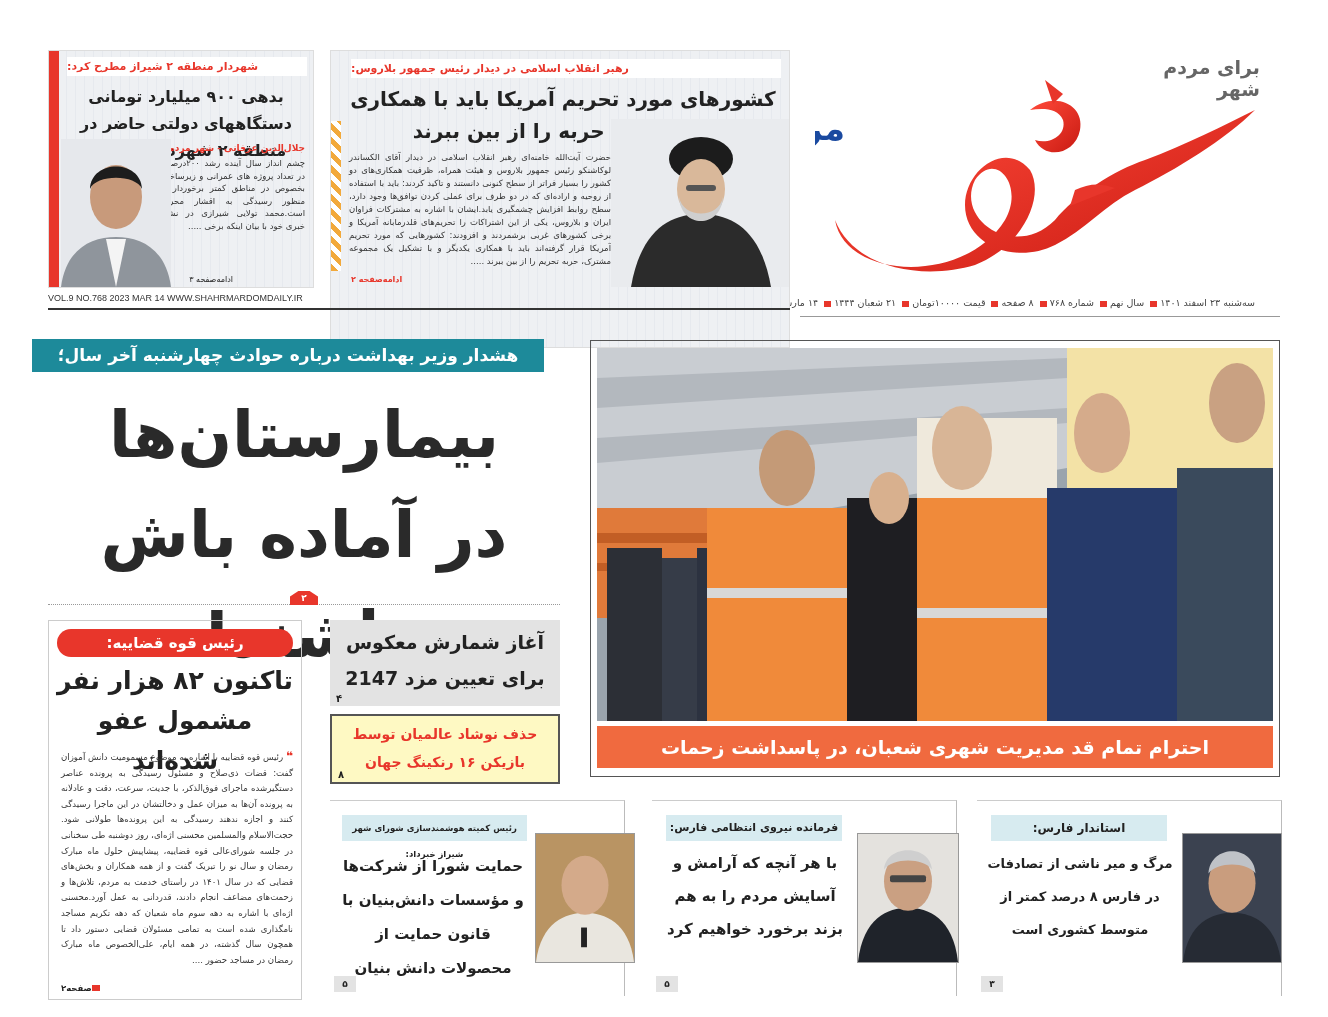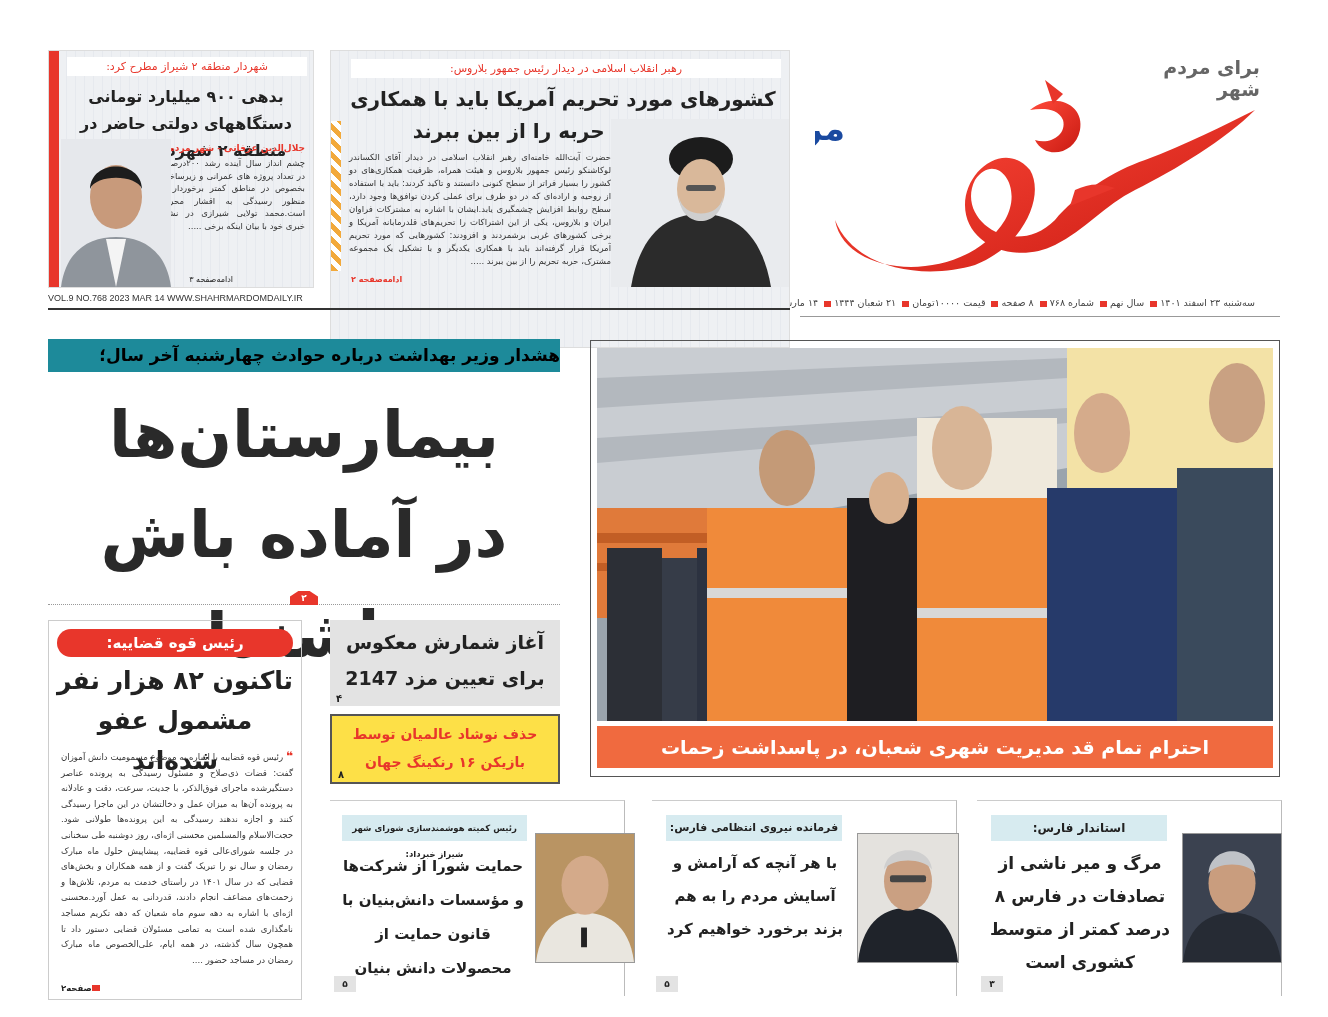--- a/index.html
+++ b/index.html
@@ -10,21 +10,21 @@
   
   .tagline { left: 1120px; top: 56px; width: 140px; font-size: 19px; font-weight: bold; color: #666; text-align: right; }
   .logo-wrap { left: 815px; top: 70px; width: 450px; height: 220px; }
   .logo-svg { width: 100%; height: 100%; }
   .issue-line { left: 800px; top: 297px; width: 455px; font-size: 9.5px; color: #444; text-align: right; white-space: nowrap; }
   .issue-line .sep { display: inline-block; width: 7px; height: 6px; background: #e8362b; margin: 0 3px; vertical-align: middle; }
 
   
   .box-top-center { left: 330px; top: 50px; width: 460px; height: 298px; background: repeating-linear-gradient(90deg,#eef0f3 0 8px,#e6e9ee 8px 9px); border: 1px solid #ddd; }
   .box-top-center .stripe { position: absolute; left: 0; top: 70px; width: 10px; height: 150px; background: repeating-linear-gradient(45deg,#f2a93b 0 5px,#ffffff 5px 10px); }
-  .kicker-red { color: #e8362b; font-size: 11px; font-weight: normal; background: #fff; text-align: center; padding: 3px 0; }
+  .kicker-red { color: #e8362b; font-size: 11px; font-weight: bold; background: #fff; text-align: left; padding: 3px 0; }
   .box-top-center .kicker-red { position: absolute; left: 20px; top: 8px; width: 430px; }
   .box-top-center .headline { position: absolute; left: 12px; top: 32px; width: 440px; font-size: 20px; font-weight: bold; line-height: 32px; color: #222; text-align: center; }
   .box-top-center .body { position: absolute; left: 18px; top: 100px; width: 262px; font-size: 8.5px; line-height: 13px; color: #333; text-align: justify; }
   .box-top-center .more { position: absolute; left: 20px; top: 224px; color: #e8362b; font-size: 8px; font-weight: bold; }
   .leader-photo { position: absolute; left: 280px; top: 68px; width: 178px; height: 168px; }
 
   
   .box-top-left { left: 48px; top: 50px; width: 266px; height: 238px; background: repeating-linear-gradient(90deg,#eef0f3 0 8px,#e6e9ee 8px 9px); border: 1px solid #ddd; }
   .box-top-left .leftbar { position: absolute; left: 0; top: 0; width: 10px; height: 100%; background: #e8362b; }
   .box-top-left .kicker-red { position: absolute; left: 18px; top: 6px; width: 240px; }
@@ -32,58 +32,58 @@
   .box-top-left .byline { position: absolute; right: 8px; top: 92px; width: 145px; font-size: 9px; color: #e8362b; font-weight: bold; text-align: right; }
   .box-top-left .body { position: absolute; right: 8px; top: 106px; width: 145px; font-size: 8.5px; line-height: 12.5px; color: #333; text-align: justify; }
   .box-top-left .more { position: absolute; right: 80px; top: 224px; font-size: 8px; font-weight: normal; color: #222; }
   .official-photo { position: absolute; left: 12px; top: 88px; width: 110px; height: 148px; }
 
   .vol-line { left: 48px; top: 293px; width: 270px; direction: ltr; text-align: left; font-family: "Liberation Sans", sans-serif; font-size: 9px; color: #333; white-space: nowrap; }
   .rule-top { left: 48px; top: 308px; width: 742px; height: 2px; background: #333; }
   .rule-top-right { left: 800px; top: 316px; width: 480px; height: 1px; background: #999; }
 
   
-  .teal-kicker { left: 48px; top: 339px; width: 512px; height: 33px; background: #1d8a9a; color: #000000; font-size: 17px; font-weight: bold; line-height: 33px; text-align: right; }
+  .teal-kicker { left: 32px; top: 339px; width: 512px; height: 33px; background: #1d8a9a; color: #ffffff; font-size: 17px; font-weight: bold; line-height: 33px; text-align: center; }
   .main-headline { left: 48px; top: 385px; width: 512px; font-size: 64px; font-weight: bold; line-height: 100px; color: #2a2a2a; text-align: center; letter-spacing: -1px; }
   .dotted-rule { left: 48px; top: 604px; width: 512px; border-top: 1px dotted #999; }
   .page-marker { left: 290px; top: 591px; width: 28px; height: 14px; background: #e8362b; color: #fff; font-size: 9px; font-weight: bold; text-align: center; line-height: 14px; clip-path: polygon(0 40%, 30% 0, 70% 0, 100% 40%, 100% 100%, 0 100%); }
 
   
   .box-judiciary { left: 48px; top: 620px; width: 254px; height: 380px; border: 1px solid #ccc; }
   .red-kicker-bar { position: absolute; left: 8px; top: 8px; width: 236px; height: 28px; background: #e8362b; color: #fff; font-size: 15px; font-weight: bold; text-align: center; line-height: 28px; border-radius: 14px; }
   .box-judiciary .headline { position: absolute; left: 6px; top: 40px; width: 240px; font-size: 25px; font-weight: bold; line-height: 40px; text-align: center; color: #222; }
   .box-judiciary .body { position: absolute; left: 12px; top: 128px; width: 232px; font-size: 8.6px; line-height: 15.6px; color: #333; text-align: justify; }
   .box-judiciary .quote { color: #e8362b; font-weight: bold; font-size: 12px; }
   .box-judiciary .more { position: absolute; left: 12px; top: 362px; font-size: 8.5px; font-weight: bold; color: #222; }
   .box-judiciary .more .dot { display: inline-block; width: 8px; height: 6px; background: #e8362b; margin-right: 4px; }
 
   
   .box-wage { left: 330px; top: 620px; width: 230px; height: 86px; background: #e3e3e3; }
   .box-wage .headline { position: absolute; left: 4px; top: 4px; width: 222px; font-size: 19px; font-weight: bold; line-height: 36px; text-align: center; color: #222; }
   .pg-num { position: absolute; font-size: 10px; font-weight: bold; color: #222; }
 
   
-  .box-sport { left: 330px; top: 714px; width: 230px; height: 70px; border: 2px solid #555; background: #fde047; }
+  .box-sport { left: 330px; top: 714px; width: 230px; height: 70px; border: 2px solid #555; background: #fef9c3; }
   .box-sport .headline { position: absolute; left: 2px; top: 4px; width: 222px; font-size: 14px; font-weight: bold; line-height: 28px; text-align: center; color: #e8362b; }
 
   
   .main-photo-frame { left: 590px; top: 340px; width: 690px; height: 437px; border: 1px solid #555; }
   .main-photo { position: absolute; left: 6px; top: 7px; width: 676px; height: 373px; overflow: hidden; }
   .photo-caption { position: absolute; left: 6px; top: 385px; width: 676px; height: 42px; background: #f06a3f; color: #fff; font-size: 19px; font-weight: bold; line-height: 42px; text-align: center; }
 
   
   .bottom-box { top: 800px; height: 196px; border-right: 1px solid #bbb; border-top: 1px solid #ccc; }
   .bottom-box .kicker-blue { position: absolute; top: 14px; height: 26px; background: #d7ebf0; color: #222; font-weight: bold; text-align: center; line-height: 26px; }
   .bottom-box .headline { position: absolute; left: 8px; font-weight: bold; text-align: center; color: #222; }
   .bottom-box .thumb { position: absolute; border: 1px solid #999; overflow: hidden; }
   .bottom-box .pg-box { position: absolute; left: 4px; bottom: 4px; width: 22px; height: 16px; background: #e3e3e3; font-size: 9px; font-weight: bold; text-align: center; line-height: 16px; color: #222; }
 
   .box-b1 { left: 977px; width: 305px; text-decoration: underline; }
   .box-b1 .kicker-blue { left: 14px; width: 176px; font-size: 12px; }
-  .box-b1 .headline { top: 46px; width: 190px; font-size: 17px; line-height: 33px; }
+  .box-b1 .headline { top: 46px; width: 190px; font-size: 13px; line-height: 33px; }
   .box-b1 .thumb { left: 205px; top: 32px; width: 100px; height: 130px; }
 
   .box-b2 { left: 652px; width: 305px; }
   .box-b2 .kicker-blue { left: 14px; width: 176px; font-size: 11px; }
   .box-b2 .headline { top: 46px; width: 190px; font-size: 15px; line-height: 33px; }
   .box-b2 .thumb { left: 205px; top: 32px; width: 102px; height: 130px; }
 
   .box-b3 { left: 330px; width: 295px; }
   .box-b3 .kicker-blue { left: 12px; width: 185px; font-size: 8.5px; }
   .box-b3 .headline { top: 48px; width: 190px; font-size: 15px; line-height: 34px; }

